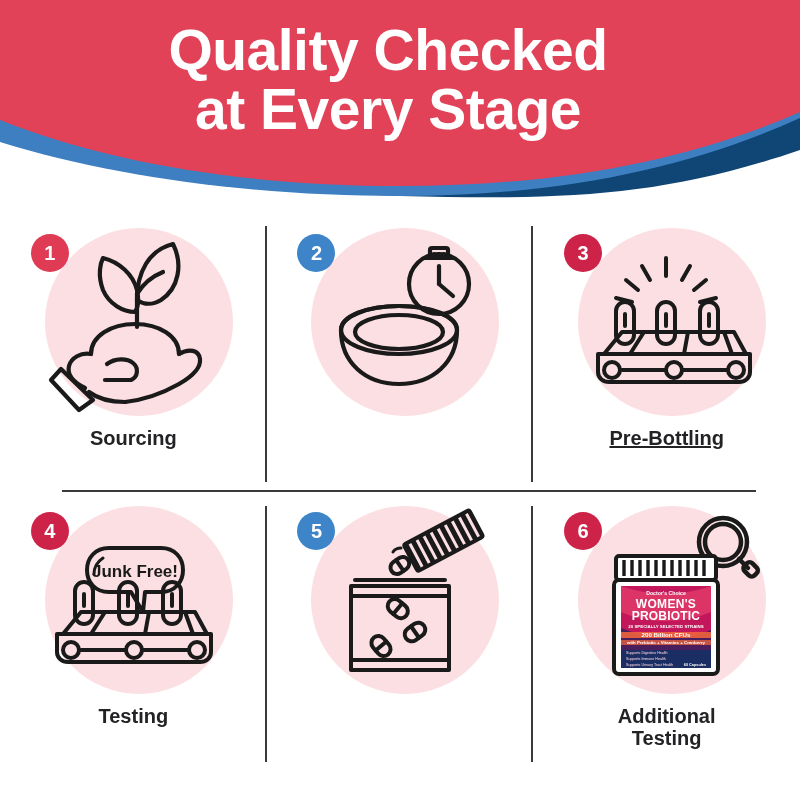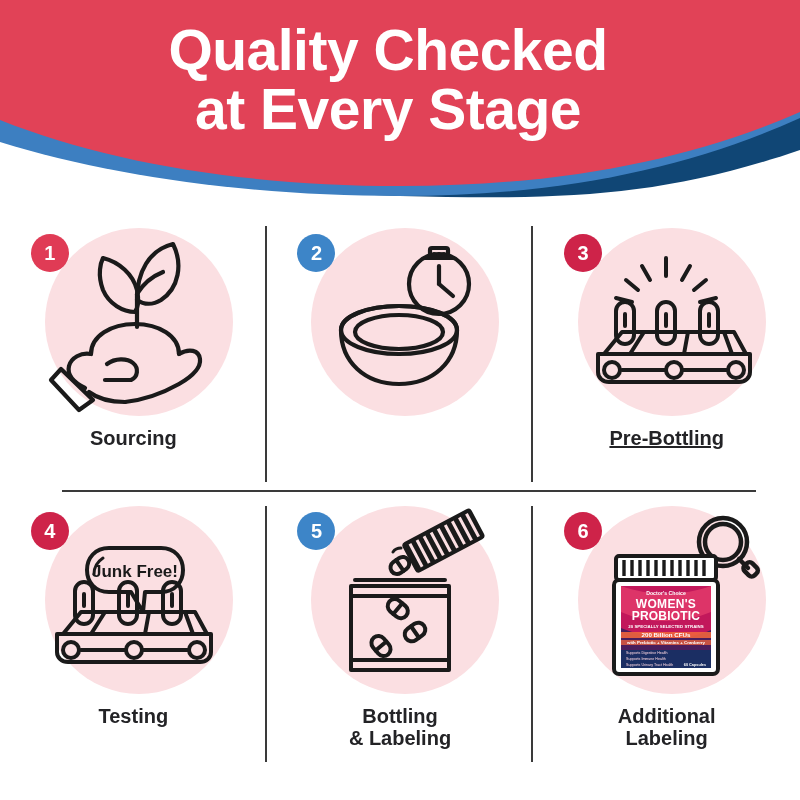--- a/index.html
+++ b/index.html
@@ -326,22 +326,20 @@
             <rect x="107" y="125" width="22" height="14" rx="7"></rect>
             <path d="M118,125 L118,139"></path>
           </g>
           <g transform="rotate(50 84 146)">
             <rect x="73" y="139" width="22" height="14" rx="7"></rect>
             <path d="M84,139 L84,153"></path>
           </g>
         </g>
       </svg>
     </div>
-    <div class="step-label" style="color: rgb(35, 35, 38);">Bottling
-&amp; Labeling</div>
   </div>
 
   <div class="step-cell row2">
     <div class="art-wrap">
       <div class="pink-circle" style="background: rgb(251, 223, 226);"></div>
       <div class="badge" style="background: rgb(206, 35, 73);">
         <span>6</span>
       </div>
       <svg class="art-svg" viewBox="0 0 205 205">
 
@@ -377,16 +375,16 @@
           <text x="102" y="137" text-anchor="middle" font-family="Liberation Sans, sans-serif" font-size="6.2" font-weight="bold" fill="#FFFFFF">200 Billion CFUs</text>
           <text x="102" y="144" text-anchor="middle" font-family="Liberation Sans, sans-serif" font-size="4.4" font-weight="bold" fill="#FFFFFF">with Prebiotic + Vitamins + Cranberry</text>
           <text x="62" y="154" font-family="Liberation Sans, sans-serif" font-size="3.6" fill="#FFD9E2">Supports Digestive Health</text>
           <text x="62" y="160" font-family="Liberation Sans, sans-serif" font-size="3.6" fill="#FFD9E2">Supports Immune Health</text>
           <text x="62" y="166" font-family="Liberation Sans, sans-serif" font-size="3.6" fill="#FFD9E2">Supports Urinary Tract Health</text>
           <text x="142" y="166" text-anchor="end" font-family="Liberation Sans, sans-serif" font-size="3.8" font-weight="bold" fill="#FFFFFF">60 Capsules</text>
         </g>
       </svg>
     </div>
     <div class="step-label" style="color: rgb(35, 35, 38);">Additional
-Labeling</div>
+Testing</div>
   </div>
 
 </div>
 
 </body></html>

